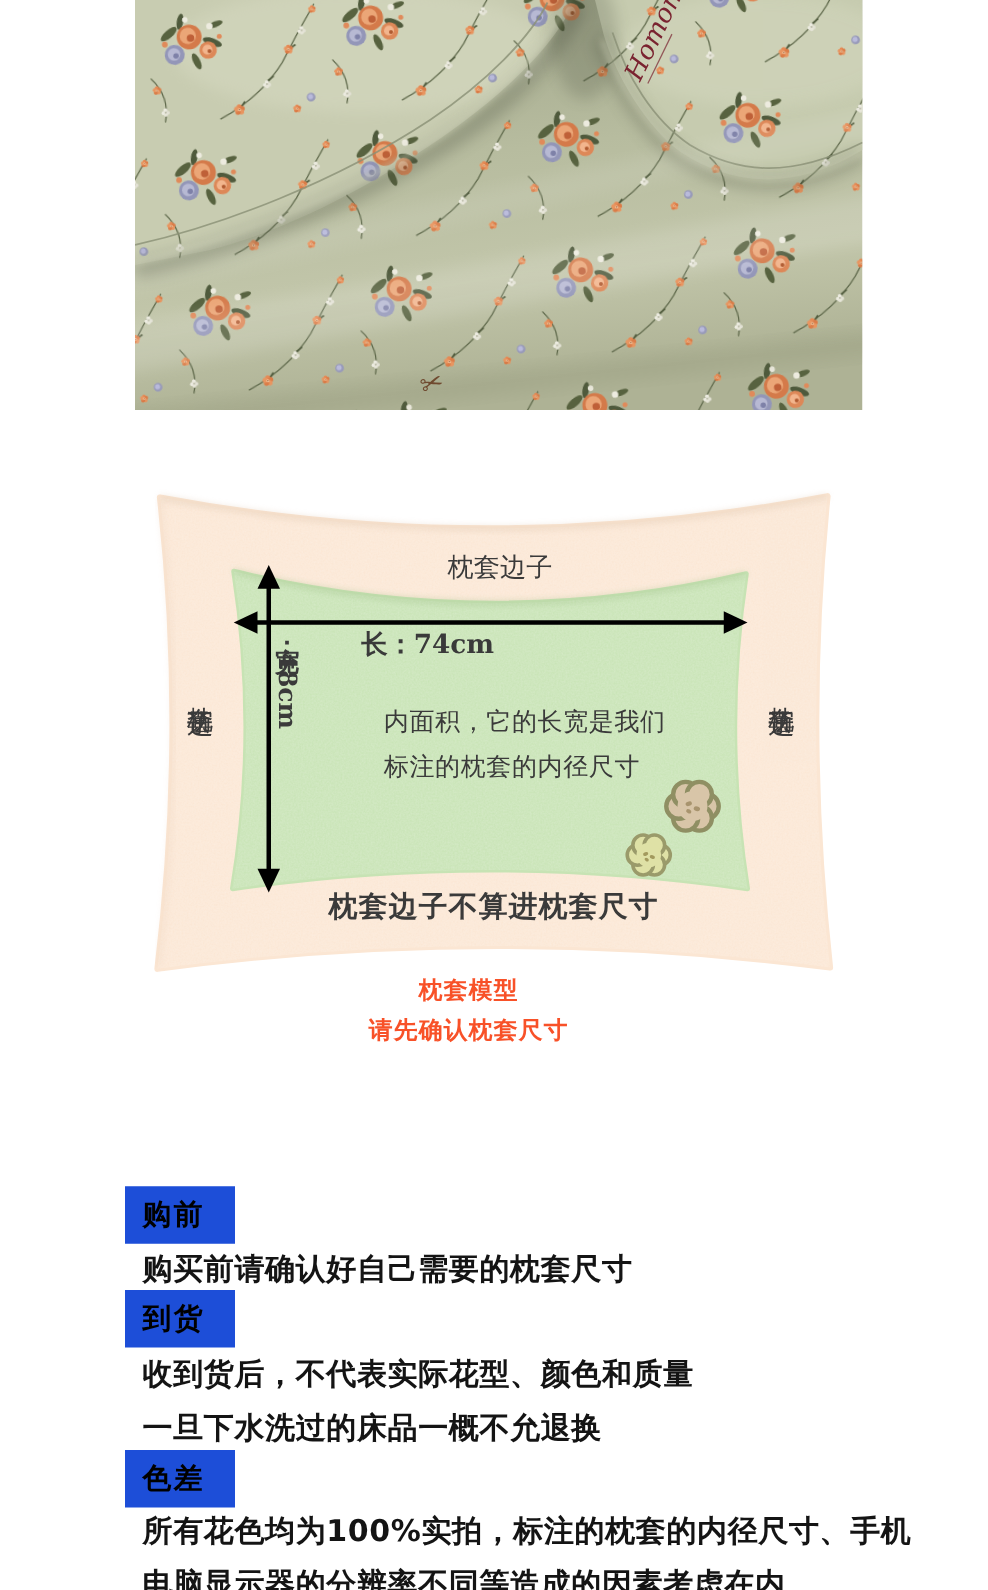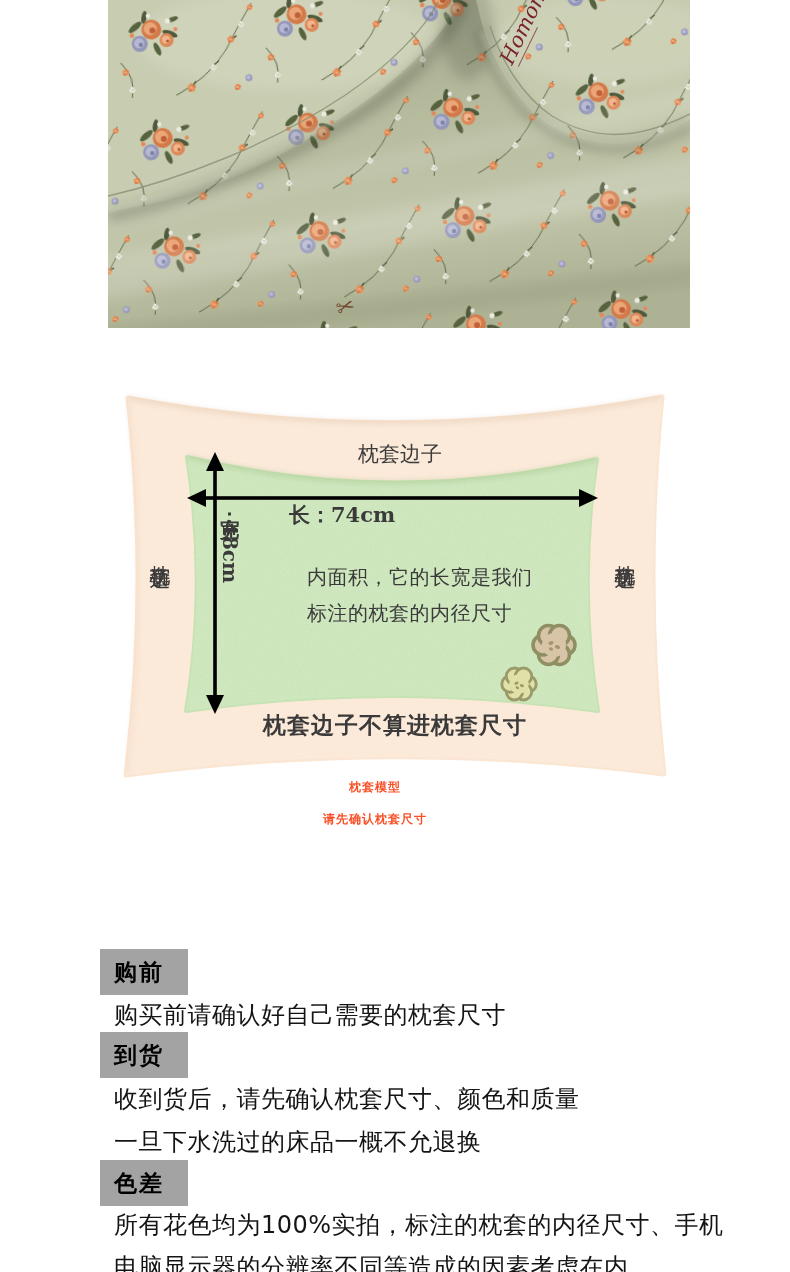--- a/index.html
+++ b/index.html
@@ -12,32 +12,32 @@
   #diagram-svg{left:0;top:388px;width:790px;height:400px;}
   .dia-label{color:#3a3a3a;font-family:"DejaVu Serif","Liberation Serif",serif;}
   .v-label{writing-mode:vertical-rl;text-orientation:upright;}
   #dia-top-label{left:300px;top:440px;width:200px;text-align:center;font-size:21px;}
   #dia-left-label{left:146px;top:549px;font-size:21px;letter-spacing:1px;}
   #dia-right-label{left:611px;top:549px;font-size:21px;letter-spacing:1px;}
   #dia-length{left:289px;top:501px;font-size:21px;font-weight:bold;}
   #dia-width{left:217px;top:502px;font-size:20px;font-weight:bold;writing-mode:vertical-rl;text-orientation:mixed;}
   #dia-desc{left:307px;top:560px;width:260px;font-size:20px;line-height:35.5px;letter-spacing:0.5px;}
   #dia-note{left:145px;top:710px;width:500px;text-align:center;font-size:23px;font-weight:bold;letter-spacing:1px;}
-  .dia-caption{left:125px;width:500px;text-align:center;font-size:12px;font-weight:bold;
+  .dia-caption{left:125px;width:500px;text-align:center;font-size:19px;font-weight:bold;
                color:#f85128;font-family:"DejaVu Serif","Liberation Serif",serif;letter-spacing:1px;}
   #dia-cap1{top:779px;}
   #dia-cap2{top:811px;}
   
   #tips-title{left:74px;top:870px;font-size:33px;font-weight:bold;color:#0a0a0a;letter-spacing:3px;}
-  .badge{left:100px;width:88px;height:46px;background:#a3a3a3;color:#000;
+  .badge{left:100px;width:88px;height:46px;background:#1d4ed8;color:#000;
          font-size:23px;font-weight:bold;line-height:46px;padding-left:14px;box-sizing:border-box;letter-spacing:2px;}
   #badge-1{top:949px;}
   #badge-2{top:1032px;}
   #badge-3{top:1160px;}
-  .tip-line{left:114px;width:660px;font-size:24px;font-weight:normal;color:#141414;letter-spacing:0.5px;white-space:nowrap;}
+  .tip-line{left:114px;width:660px;font-size:24px;font-weight:bold;color:#141414;letter-spacing:0.5px;white-space:nowrap;}
   #tl-1{top:999px;}
   #tl-2{top:1083px;}
   #tl-3{top:1126px;}
   #tl-4{top:1209px;}
   #tl-5{top:1251px;}
 </style>
 </head>
 <body>
 
 <div id="page">
@@ -221,20 +221,20 @@
   </div>
   <div class="abs dia-label" id="dia-note">枕套边子不算进枕套尺寸</div>
   <div class="abs dia-caption" id="dia-cap1">枕套模型</div>
   <div class="abs dia-caption" id="dia-cap2">请先确认枕套尺寸</div>
 
 
   <div class="abs badge" id="badge-1">购前</div>
   <div class="abs tip-line" id="tl-1">购买前请确认好自己需要的枕套尺寸</div>
 
   <div class="abs badge" id="badge-2">到货</div>
-  <div class="abs tip-line" id="tl-2">收到货后，请先确认枕套尺寸、颜色和质量</div>
+  <div class="abs tip-line" id="tl-2">收到货后，不代表实际花型、颜色和质量</div>
   <div class="abs badge" id="badge-3">色差</div>
 
   <div class="abs tip-line" id="tl-3">一旦下水洗过的床品一概不允退换</div>
   <div class="abs tip-line" id="tl-4">所有花色均为100%实拍，标注的枕套的内径尺寸、手机</div>
   <div class="abs tip-line" id="tl-5">电脑显示器的分辨率不同等造成的因素考虑在内</div>
 
 </div>
 
 </body></html>

